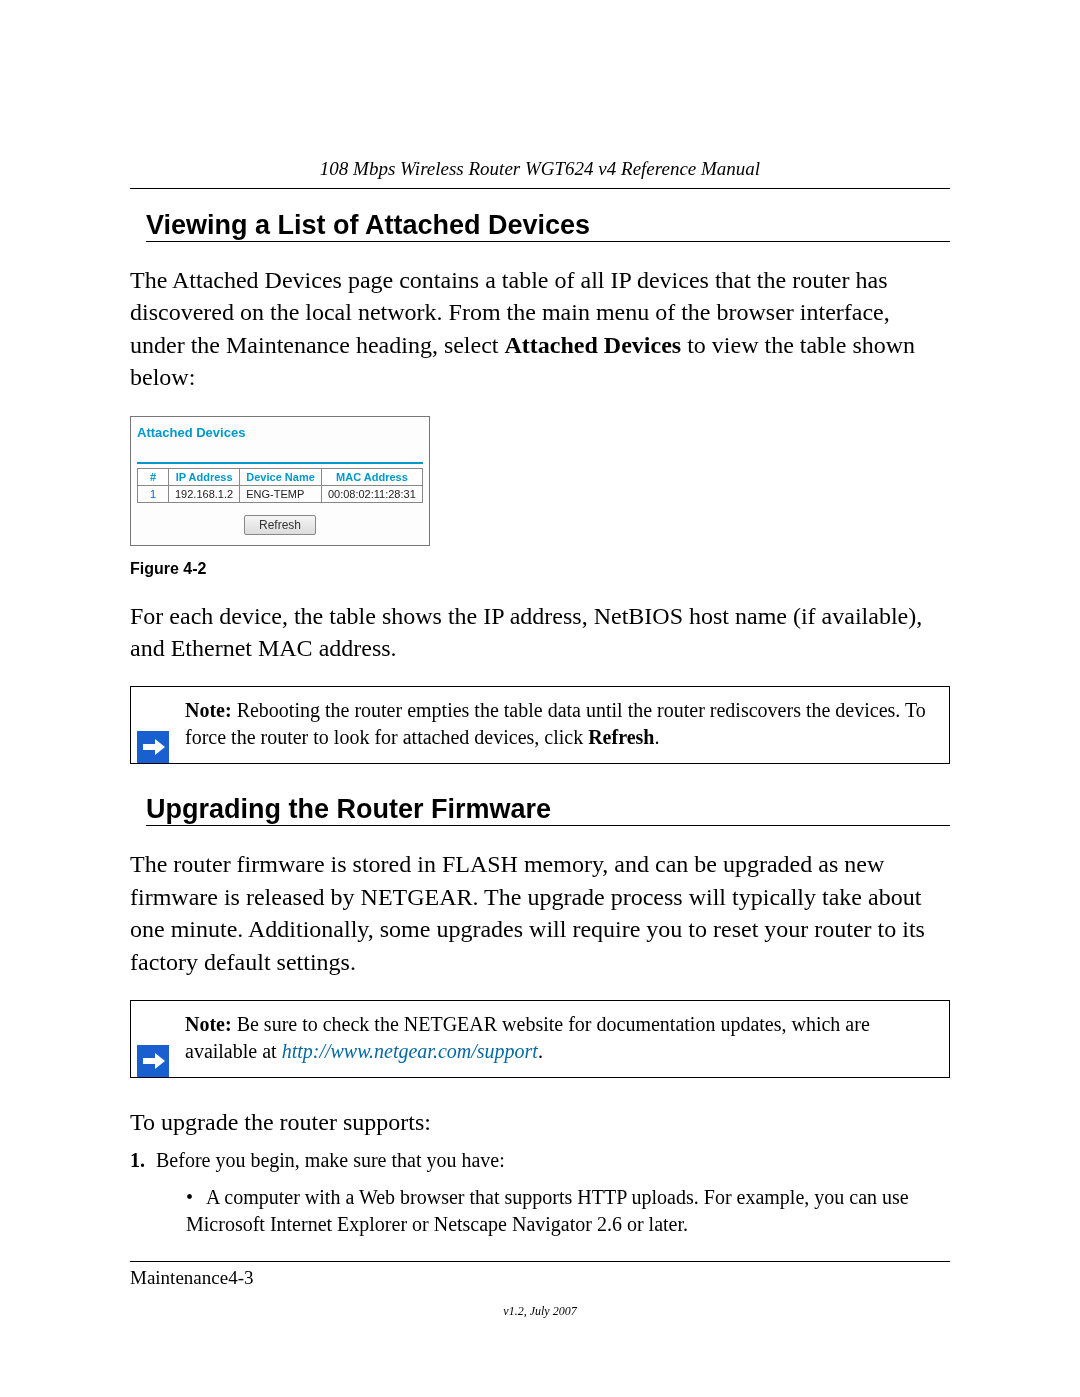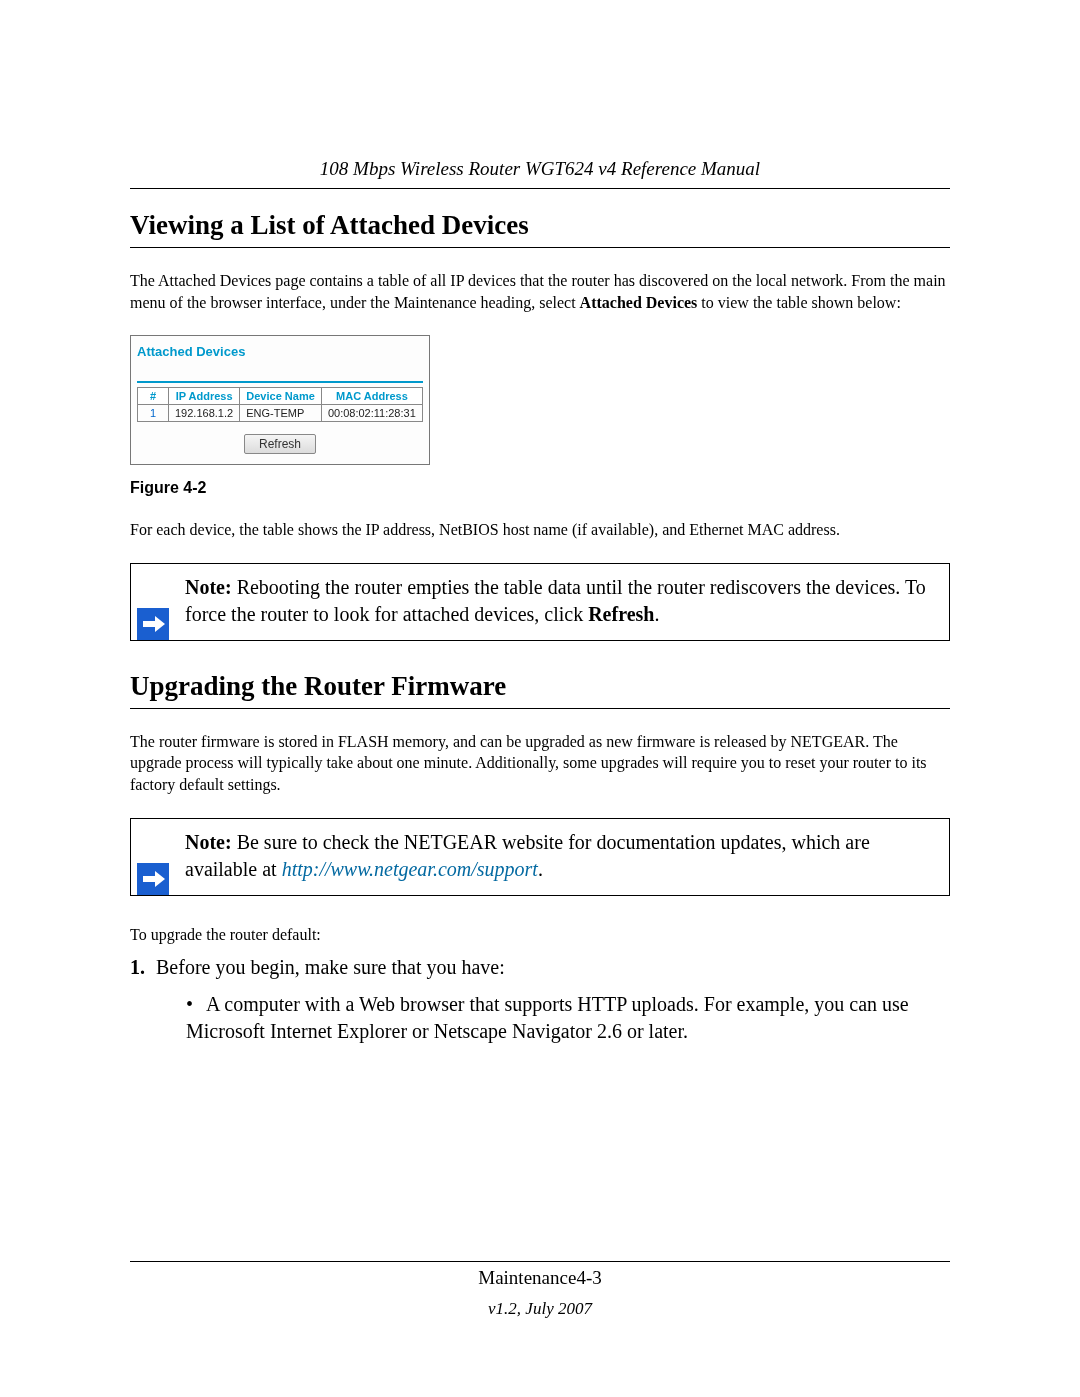--- a/index.html
+++ b/index.html
@@ -23,29 +23,28 @@
     text-align: center;
     font-style: italic;
     font-size: 19px;
     border-bottom: 1.5px solid #000;
     padding-bottom: 8px;
   }
   .content {
     margin-top: 50px;
   }
   h2.section {
-    font-family: Liberation Serif, serif;
+    font-family: Liberation Sans, sans-serif;
     font-weight: bold;
     font-size: 27px;
-    margin: 30px 0 4px 0;
+    margin: 30px 0 4px 16px;
     border-bottom: 1.5px solid #000;
-    padding-bottom: 6px;
   }
   p.body {
-    font-size: 16px;
+    font-size: 24px;
     line-height: 1.35;
     margin: 22px 0;
   }
   p.body .bold { font-weight: bold; }
   .figure-caption {
     font-family: Helvetica, Arial, sans-serif;
     font-weight: bold;
     font-size: 16px;
     margin: 14px 0 8px 0;
   }
@@ -155,29 +154,29 @@
     left: 130px; right: 130px;
     bottom: 135px;
     border-top: 1.5px solid #000;
   }
   .footer-line {
     position: absolute;
     left: 130px; right: 130px;
     bottom: 108px;
     font-size: 19px;
     display: flex;
-    justify-content: center;
+    justify-content: flex-start;
   }
   .footer-version {
     position: absolute;
     left: 0; right: 0;
     bottom: 78px;
     text-align: center;
     font-style: italic;
-    font-size: 17px;
+    font-size: 12px;
   }
 </style>
 </head>
 <body>
 
 <div class="page">
 
   <div class="running-head">108 Mbps Wireless Router WGT624 v4 Reference Manual</div>
 
   <div class="content">
@@ -239,21 +238,21 @@
           <rect x="0" y="0" width="32" height="32" fill="#1a5fd0"></rect>
           <rect x="6" y="13" width="12" height="6" fill="#ffffff"></rect>
           <polygon points="18,8 28,16 18,24" fill="#ffffff"></polygon>
         </svg>
       </div>
       <div class="note-text">
         <span class="bold">Note:</span><span> Be sure to check the NETGEAR website for documentation updates, which are available at </span><a class="link">http://www.netgear.com/support</a><span>.</span>
       </div>
     </div>
 
-    <p class="body" style="margin-bottom:8px;">To upgrade the router default:</p>
+    <p class="body" style="margin-bottom:8px;">To upgrade the router supports:</p>
 
     <div class="ol">
       <span class="num">1.</span><span>Before you begin, make sure that you have:</span>
     </div>
 
     <div class="ul">
       <span class="dot">•</span><span>A computer with a Web browser that supports HTTP uploads. For example, you can use Microsoft Internet Explorer or Netscape Navigator 2.6 or later.</span>
     </div>
 
   </div>

